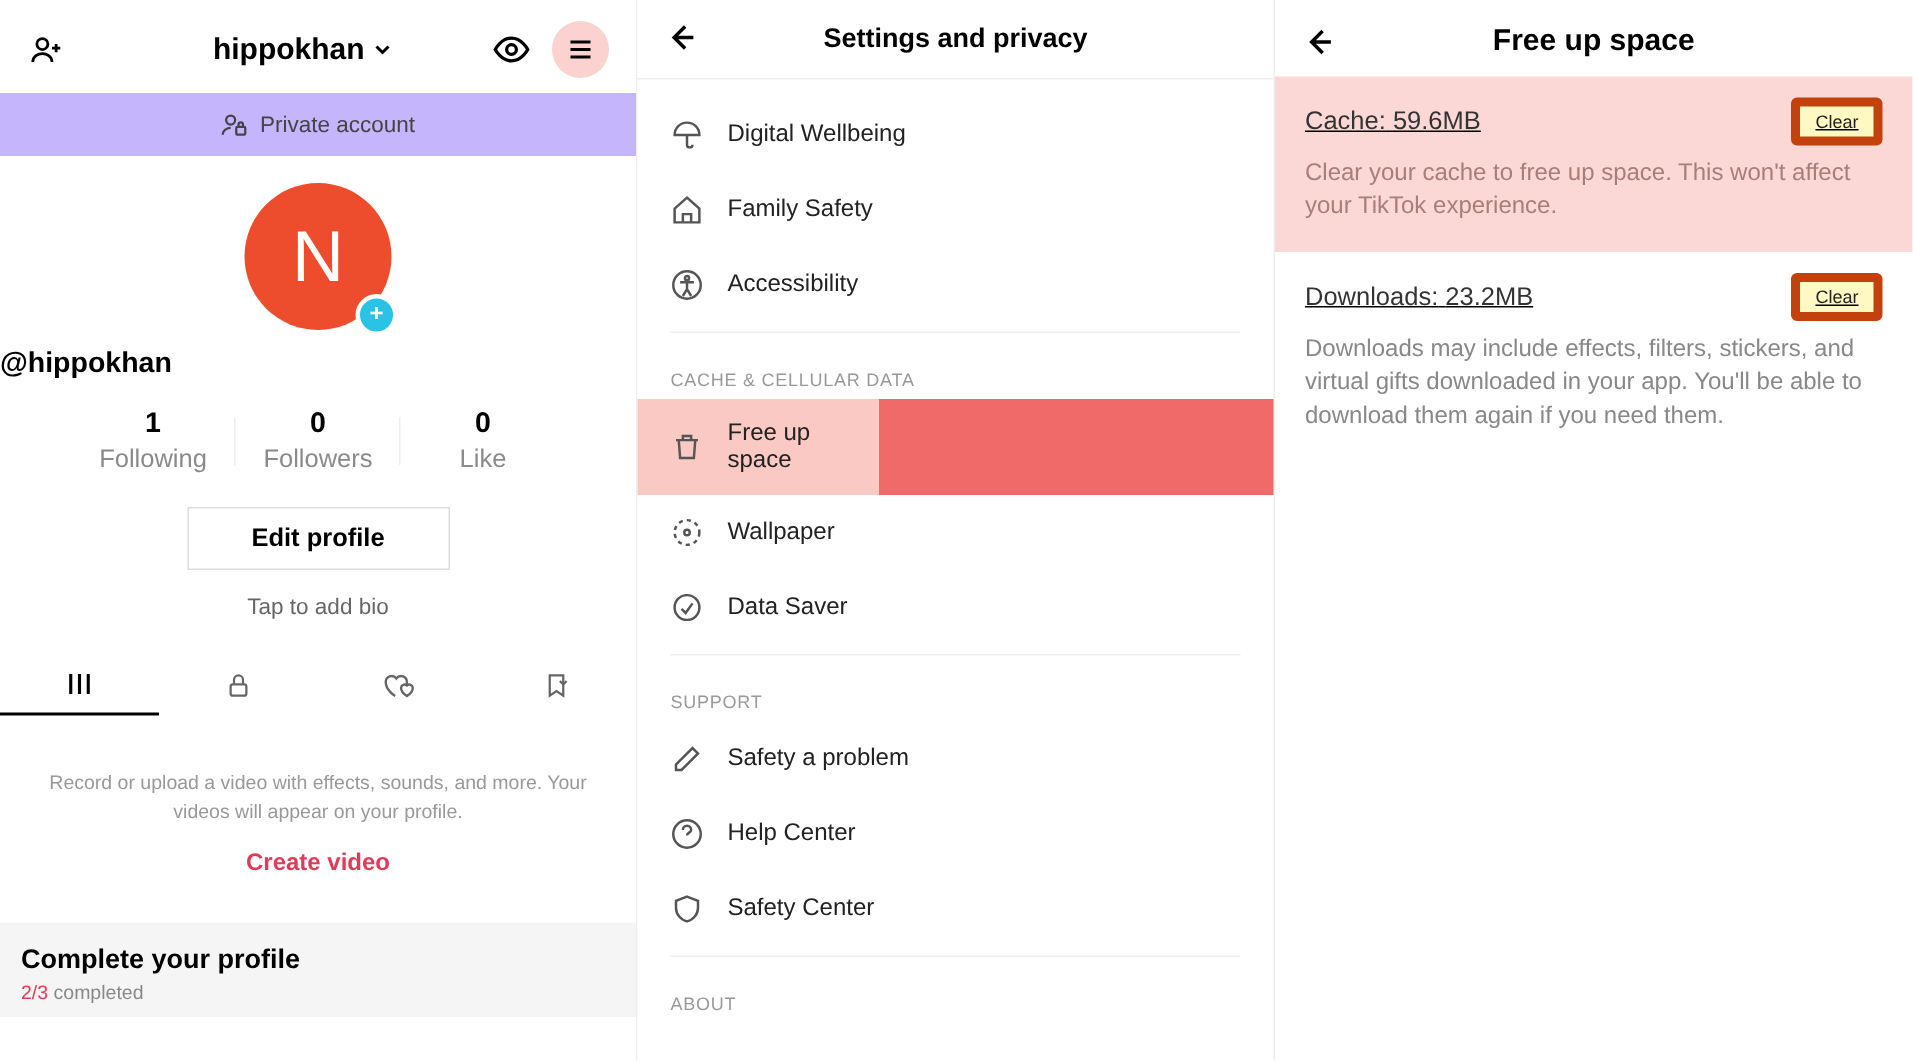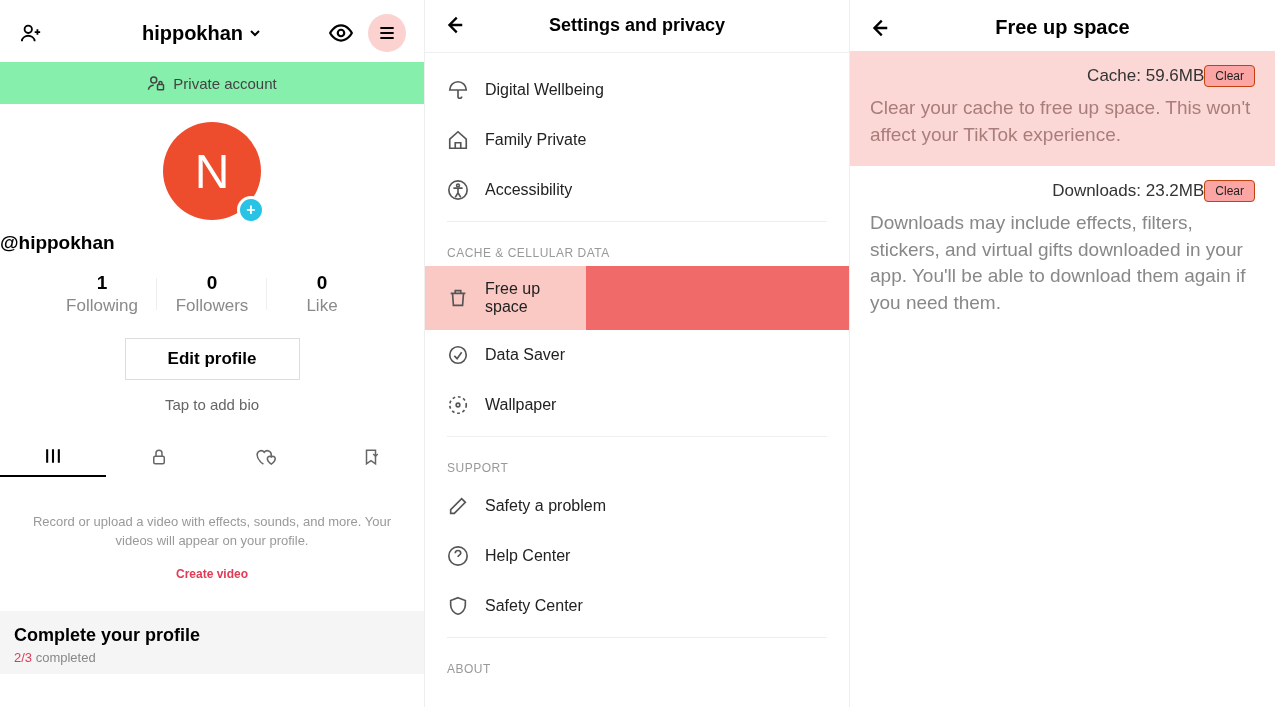--- a/index.html
+++ b/index.html
@@ -8,39 +8,39 @@
   .s1 { width:425px; }
   .s2 { width:425px; }
   .s3 { width:425px; border-right:none; }
 
   
   .top1 { display:flex; align-items:center; justify-content:space-between; padding:14px 18px 10px; }
   .ico { width:26px; height:26px; display:flex; align-items:center; justify-content:center; color:#000; }
   .name-btn { font-size:20px; font-weight:700; display:flex; align-items:center; gap:4px;margin-left:33px; }
   .hdr-right { display:flex; align-items:center; gap:14px; }
   .menu-circle { width:38px; height:38px; border-radius:50%; background:#fbd2cf; display:flex; align-items:center; justify-content:center; }
-  .priv-bar { background:#86efac; color:#444; font-size:15px; display:flex; align-items:center; justify-content:center; gap:8px; height:42px; }
+  .priv-bar { background:#c4b5fd; color:#444; font-size:15px; display:flex; align-items:center; justify-content:center; gap:8px; height:42px; }
   .avatar-wrap { display:flex; justify-content:center; margin-top:18px; }
   .avatar { width:98px; height:98px; border-radius:50%; background:#ee4d2d; color:#fff; font-size:48px; font-weight:500; display:flex; align-items:center; justify-content:center; position:relative; }
   .avatar-add { position:absolute; right:-4px; bottom:-4px; width:28px; height:28px; border-radius:50%; background:#29c3e6; border:3px solid #fff; display:flex; align-items:center; justify-content:center; color:#fff; font-size:16px; font-weight:700; }
   .handle { margin-top:12px; font-size:19px; font-weight:600; }
   .stats { display:flex; justify-content:center; margin-top:18px; }
   .stat { width:110px; text-align:center; position:relative; }
   .stat:not(:last-child)::after { content:""; position:absolute; right:0; top:6px; bottom:6px; width:1px; background:#eee; }
   .stat-val { font-size:19px; font-weight:700; }
   .stat-lbl { font-size:17px; color:#8a8a8a; margin-top:2px; }
   .edit-btn { margin:22px auto 0 auto; width:175px; height:42px; border:1px solid #ddd; display:flex; align-items:center; justify-content:center; font-size:17px; font-weight:600; }
   .bio { text-align:center; color:#666; font-size:15px; margin-top:16px; }
   .tabs { display:flex; margin-top:24px; }
   .tab { flex:1; height:40px; display:flex; align-items:center; justify-content:center; color:#666; }
   .tab.active { border-bottom:2px solid #000; color:#000; }
   .cta1 { text-align:center; margin-top:26px; }
   .cta1 h3 { font-size:19px; font-weight:700; }
   .cta1 p { font-size:13px; color:#999; margin-top:10px; line-height:1.45; padding:0 28px; }
-  .cta1 a { display:block; margin-top:16px; font-size:12px; font-weight:600; color:#e13b57; }
+  .cta1 a { display:block; margin-top:16px; font-size:16px; font-weight:600; color:#e13b57; }
   .complete { background:#f5f5f5; margin-top:30px; padding:14px 14px 9px; }
   .complete h3 { font-size:18px; font-weight:700; }
   .complete .sub { font-size:13px; color:#888; margin-top:4px; }
   .complete .sub .k { color:#e13b57; }
 
   
   .top2 { display:flex; align-items:center; padding:14px 18px 10px; }
   .back { width:32px; }
   .title2 { flex:1; text-align:center; font-size:18px; font-weight:700; margin-left:-32px; }
   .hr { height:1px; background:#eee; margin:6px 0 12px; }
@@ -49,24 +49,24 @@
   .sec-lbl { font-size:12px; letter-spacing:.5px; color:#999; padding:18px 22px 6px; text-transform:uppercase; }
   .row.hl { background:#f16a6a; color:#111; }
   .row.hl-soft { background:#fac9c3; }
   .sec-sep { height:1px; background:#eee; margin:6px 22px; }
 
   
   .top3 { display:flex; align-items:center; padding:16px 18px 12px; }
   .title3 { flex:1; text-align:center; font-size:20px; font-weight:700; margin-left:-32px; }
   .card { padding:14px 20px 18px; }
   .card.hl { background:#fbd8d5; }
-  .card-head { display:flex; align-items:center; justify-content:flex-end; }
+  .card-head { display:flex; align-items:center; justify-content:space-between;text-decoration:underline; }
   .card-name { font-size:17px; color:#333; }
-  .clear-btn { font-size:12px; border:1px solid #c2410c; border-radius:4px; padding:3px 10px; background:#fca5a5; color:#222; }
-  .card-desc { font-size:19px; color:#888; margin-top:8px; line-height:1.4; }
+  .clear-btn { font-size:12px; border:6px solid #c2410c; border-radius:4px; padding:3px 10px; background:#fef9c3; color:#222; }
+  .card-desc { font-size:16px; color:#888; margin-top:8px; line-height:1.4; }
   .card.hl .card-desc { color:#a97d7a; }
 
   svg { display:block; }
 </style>
 </head>
 <body>
 
 <div class="screen s1">
 
   <div class="top1">
@@ -197,21 +197,21 @@
       </span>
     <span>Digital Wellbeing</span>
   </div>
   <div class="row">
     <span class="ric">
         <svg width="22" height="22" viewBox="0 0 24 24" fill="none" stroke="currentColor" stroke-width="1.8">
           <path d="M3 11l9-8 9 8v10H3V11z"></path>
           <path d="M9 21v-6h6v6"></path>
         </svg>
       </span>
-    <span>Family Private</span>
+    <span>Family Safety</span>
   </div>
   <div class="row">
     <span class="ric">
         <svg width="22" height="22" viewBox="0 0 24 24" fill="none" stroke="currentColor" stroke-width="1.8">
           <circle cx="12" cy="12" r="10"></circle>
           <circle cx="12" cy="7" r="1.5"></circle>
           <path d="M7 10h10M12 10v5l-3 5M12 15l3 5"></path>
         </svg>
       </span>
     <span>Accessibility</span>
@@ -225,35 +225,35 @@
           <svg width="22" height="22" viewBox="0 0 24 24" fill="none" stroke="currentColor" stroke-width="1.8">
             <path d="M4 7h16M9 7V4h6v3M6 7l1 13h10l1-13"></path>
           </svg>
         </span>
       <span>Free up space</span>
     </div>
     <div class="row hl" style="flex:1"></div>
   </div>
   <div class="row">
     <span class="ric">
-        <svg width="22" height="22" viewBox="0 0 24 24" fill="none" stroke="currentColor" stroke-width="1.8">
-          <circle cx="12" cy="12" r="9"></circle>
-          <path d="M8 13l3 3 5-7"></path>
-        </svg>
-      </span>
-    <span>Data Saver</span>
-  </div>
-  <div class="row">
-    <span class="ric">
         <svg width="22" height="22" viewBox="0 0 24 24" fill="none" stroke="currentColor" stroke-width="1.8" stroke-dasharray="3 3">
           <circle cx="12" cy="12" r="9"></circle>
           <circle cx="12" cy="12" r="2" stroke-dasharray="0"></circle>
         </svg>
       </span>
     <span>Wallpaper</span>
+  </div>
+  <div class="row">
+    <span class="ric">
+        <svg width="22" height="22" viewBox="0 0 24 24" fill="none" stroke="currentColor" stroke-width="1.8">
+          <circle cx="12" cy="12" r="9"></circle>
+          <path d="M8 13l3 3 5-7"></path>
+        </svg>
+      </span>
+    <span>Data Saver</span>
   </div>
   <div class="sec-sep"></div>
 
   <div class="sec-lbl">SUPPORT</div>
   <div class="row">
     <span class="ric">
         <svg width="22" height="22" viewBox="0 0 24 24" fill="none" stroke="currentColor" stroke-width="1.8">
           <path d="M4 20h4L20 8l-4-4L4 16v4z"></path>
         </svg>
       </span>

